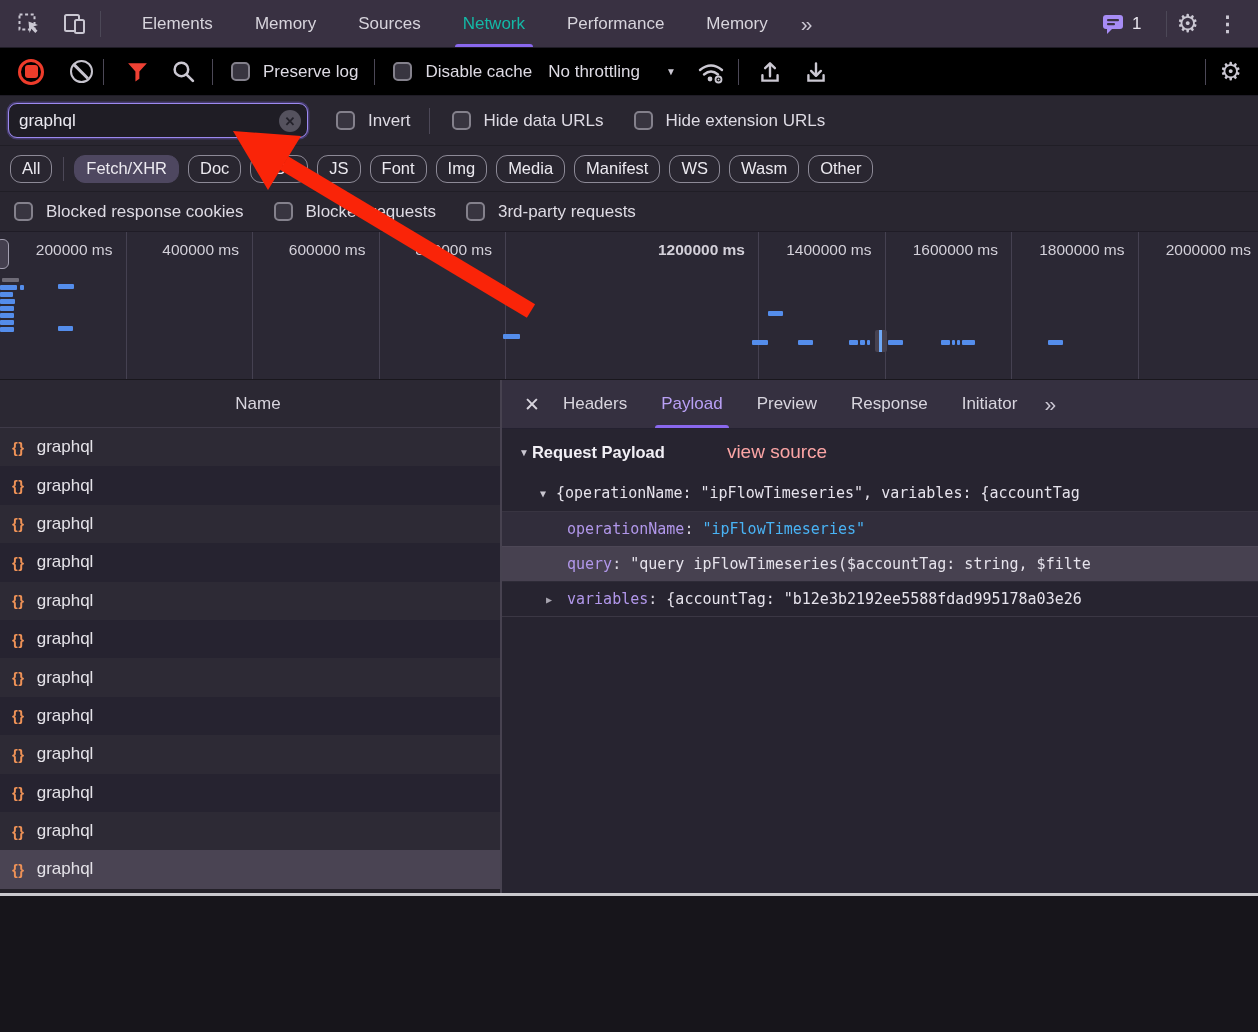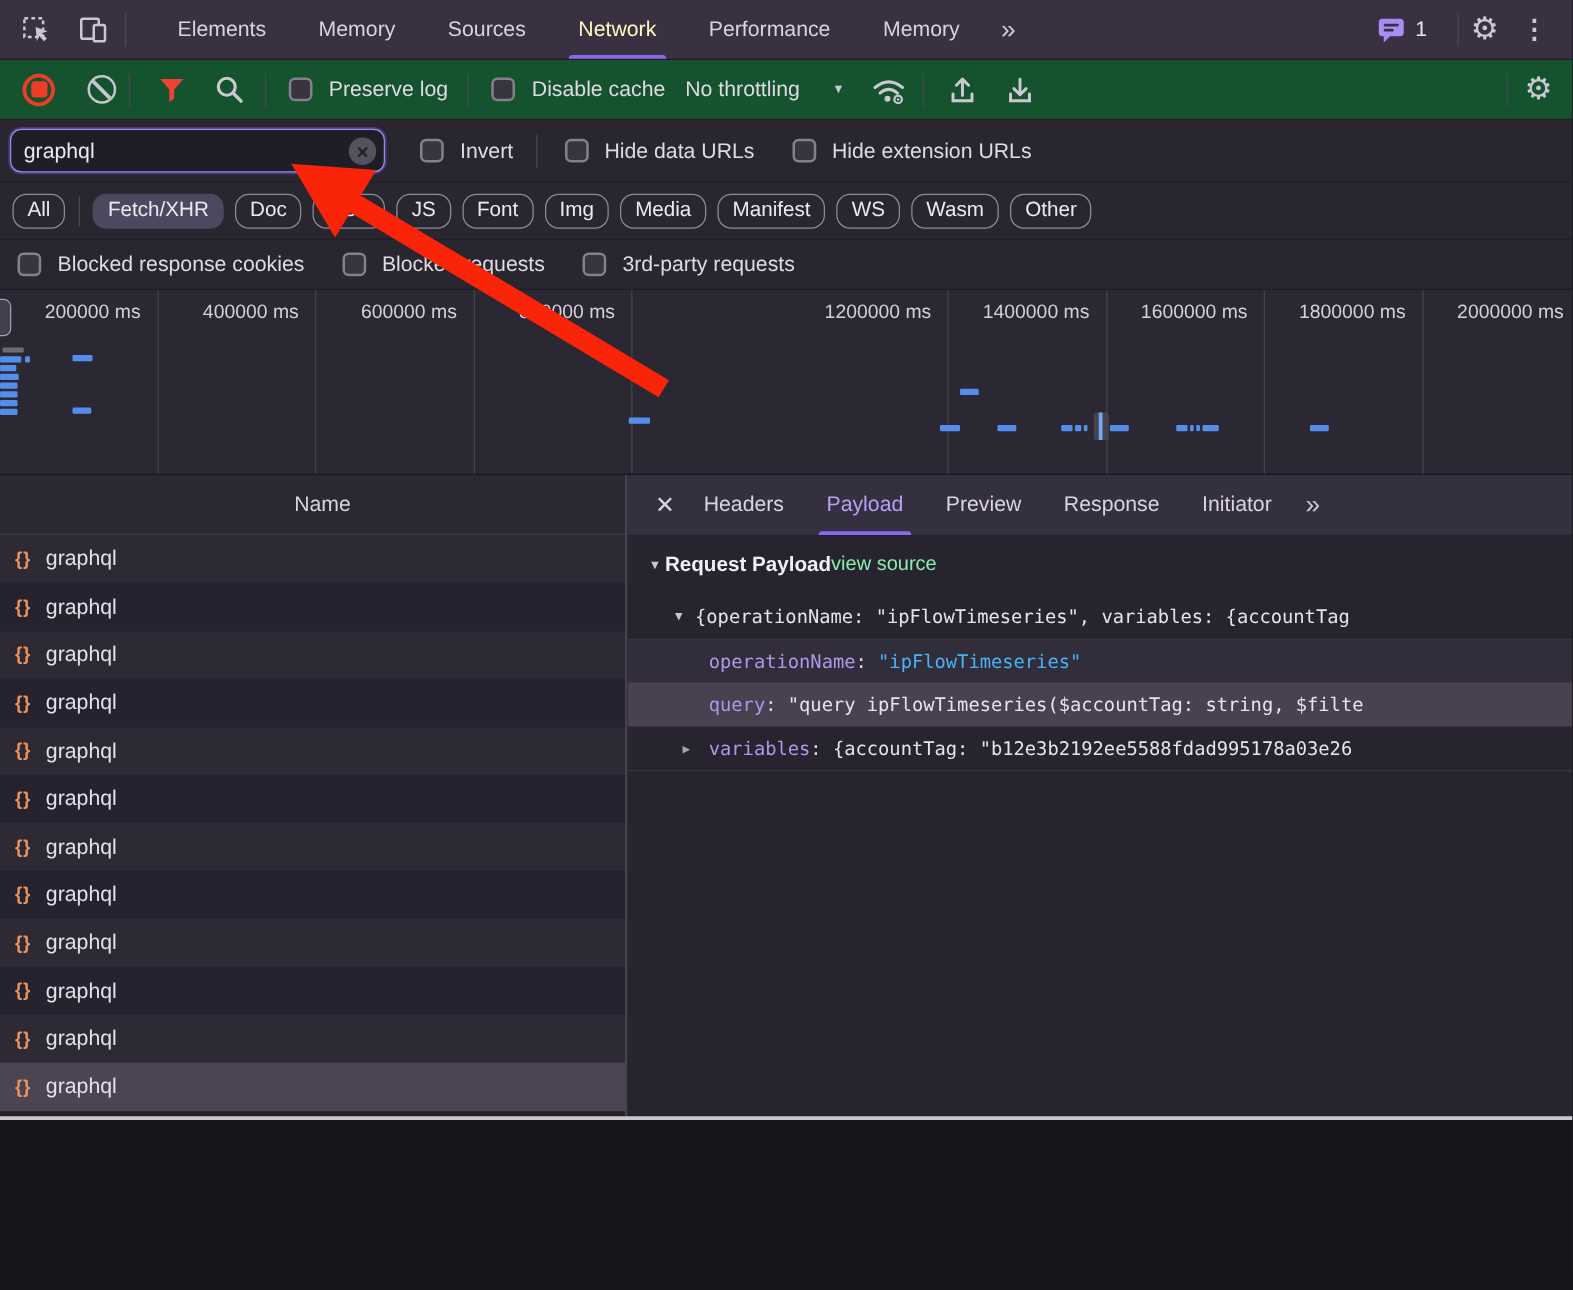--- a/index.html
+++ b/index.html
@@ -7,31 +7,31 @@
        font-family:"Liberation Sans",sans-serif;-webkit-font-smoothing:antialiased;}
   .devtools{width:1258px;height:896px;display:flex;flex-direction:column;background:#262330;position:relative;}
 
   
   .tabbar{height:48px;flex:none;background:#393142;display:flex;align-items:center;border-bottom:1px solid #1f1c26;box-sizing:border-box;}
   .tb-icons{display:flex;align-items:center;padding-left:14px;gap:16px;}
   .icon-btn{display:flex;align-items:center;justify-content:center;width:30px;height:30px;cursor:pointer;}
   .vdiv{width:1px;height:26px;background:#4c4857;margin:0 10px;flex:none;}
   .mtabs{display:flex;align-items:center;height:100%;margin-left:10px;}
   .mtab{margin:0 21px;height:100%;display:flex;align-items:center;color:#d7d4dc;font-size:17px;position:relative;cursor:pointer;white-space:nowrap;}
-  .mtab.active{color:#fef9c3;}
+  .mtab.active{color:#14b8a6;}
   .mtab.active::after{content:"";position:absolute;left:-8px;right:-8px;bottom:0;height:3px;background:#8a68ee;border-radius:3px 3px 0 0;}
   .mtab.more{margin:0 12px;color:#cdc9d5;font-size:21px;letter-spacing:-2px;}
   .tb-right{margin-left:auto;display:flex;align-items:center;padding-right:14px;}
   .issues{display:flex;align-items:center;gap:8px;margin-right:14px;cursor:pointer;}
   .issues .count{color:#e9e6ef;font-size:17px;}
   .glyph{color:#cbc8d3;font-size:25px;line-height:1;cursor:pointer;}
   .kebab{font-size:21px;margin-left:18px;margin-right:6px;color:#cbc8d3;font-weight:bold;}
 
   
-  .tbar{height:48px;flex:none;background:#14532d;display:flex;align-items:center;border-bottom:1px solid #1f1c26;box-sizing:border-box;}
+  .tbar{height:48px;flex:none;background:#000000;display:flex;align-items:center;border-bottom:1px solid #1f1c26;box-sizing:border-box;}
   .rec{width:20px;height:20px;border:3px solid #ee3c2b;border-radius:50%;position:relative;margin-left:18px;flex:none;cursor:pointer;}
   .rec::after{content:"";position:absolute;inset:3.5px;background:#ee3c2b;border-radius:3px;}
   .block{width:19px;height:19px;border:2.5px solid #c7c4ce;border-radius:50%;position:relative;margin-left:26px;flex:none;cursor:pointer;}
   .block::after{content:"";position:absolute;left:-1px;top:8px;width:20px;height:2.5px;background:#c7c4ce;transform:rotate(45deg);}
   .cbgroup{display:flex;align-items:center;cursor:pointer;}
   .cb{width:19px;height:19px;border:2px solid #84818c;border-radius:5px;background:#383540;flex:none;box-sizing:border-box;}
   .cblabel{font-size:17px;color:#dedbe4;margin-left:13px;white-space:nowrap;}
   .throttle{display:flex;align-items:center;margin-left:16px;cursor:pointer;}
   .throttle .tval{font-size:17px;color:#dedbe4;}
   .caret{color:#cbc8d3;font-size:10px;margin-left:26px;}
@@ -84,21 +84,21 @@
   .close-x{color:#d8d5de;font-size:19px;margin:0 6px 0 2px;cursor:pointer;}
   .dtab{margin:0 17px;height:100%;display:flex;align-items:center;font-size:17px;color:#d8d5de;position:relative;cursor:pointer;white-space:nowrap;}
   .dtab.active{color:#b9a0f5;}
   .dtab.active::after{content:"";position:absolute;left:-6px;right:-6px;bottom:0;height:3px;background:#8a68ee;border-radius:3px 3px 0 0;}
   .dtab.more{font-size:21px;letter-spacing:-2px;color:#cdc9d5;margin:0 10px;}
 
   .payload{flex:1;overflow:hidden;display:flex;flex-direction:column;}
   .p-header{height:46px;flex:none;display:flex;align-items:center;padding-left:17px;}
   .tri{font-size:10px;color:#c9c6d0;flex:none;}
   .p-title{font-weight:bold;font-size:16.5px;color:#f1eff5;margin-left:3px;}
-  .view-source{font-size:16px;color:#86efac;cursor:pointer;}
+  .view-source{margin-left:62px;font-size:19px;color:#fca5a5;cursor:pointer;}
   .mono{font-family:"DejaVu Sans Mono",monospace;font-size:15px;white-space:nowrap;}
   .p-root{height:36px;flex:none;display:flex;align-items:center;padding-left:38px;color:#e6e3ec;overflow:hidden;}
   .p-root .tri{margin-right:10px;}
   .p-entries{border-bottom:1px solid #3b3744;}
   .p-row{height:34px;display:flex;align-items:center;padding-left:44px;overflow:hidden;border-top:1px solid rgba(255,255,255,0.035);cursor:pointer;}
   .p-row .expander{width:21px;flex:none;font-size:10px;color:#a8a5b0;}
   .p-row.zebra{background:#312d3b;}
   .p-row.selected{background:#474150;}
   .key{color:#b197ea;}
   .colon{color:#dcd9e2;}
@@ -273,21 +273,21 @@
       </div>
       <div class="ov-col" style="left: 126.5px; width: 126.5px;">
         <span>400000 ms</span>
       </div>
       <div class="ov-col" style="left: 253px; width: 126.5px;">
         <span>600000 ms</span>
       </div>
       <div class="ov-col" style="left: 379.5px; width: 126.5px;">
         <span>800000 ms</span>
       </div>
-      <div class="ov-col" style="left: 632.5px; width: 126.5px;">
+      <div class="ov-col" style="left: 632.5px; width: 126.5px; font-weight: bold;">
         <span>1200000 ms</span>
       </div>
       <div class="ov-col" style="left: 759px; width: 126.5px;">
         <span>1400000 ms</span>
       </div>
       <div class="ov-col" style="left: 885.5px; width: 126.5px;">
         <span>1600000 ms</span>
       </div>
       <div class="ov-col" style="left: 1012px; width: 126.5px;">
         <span>1800000 ms</span>

